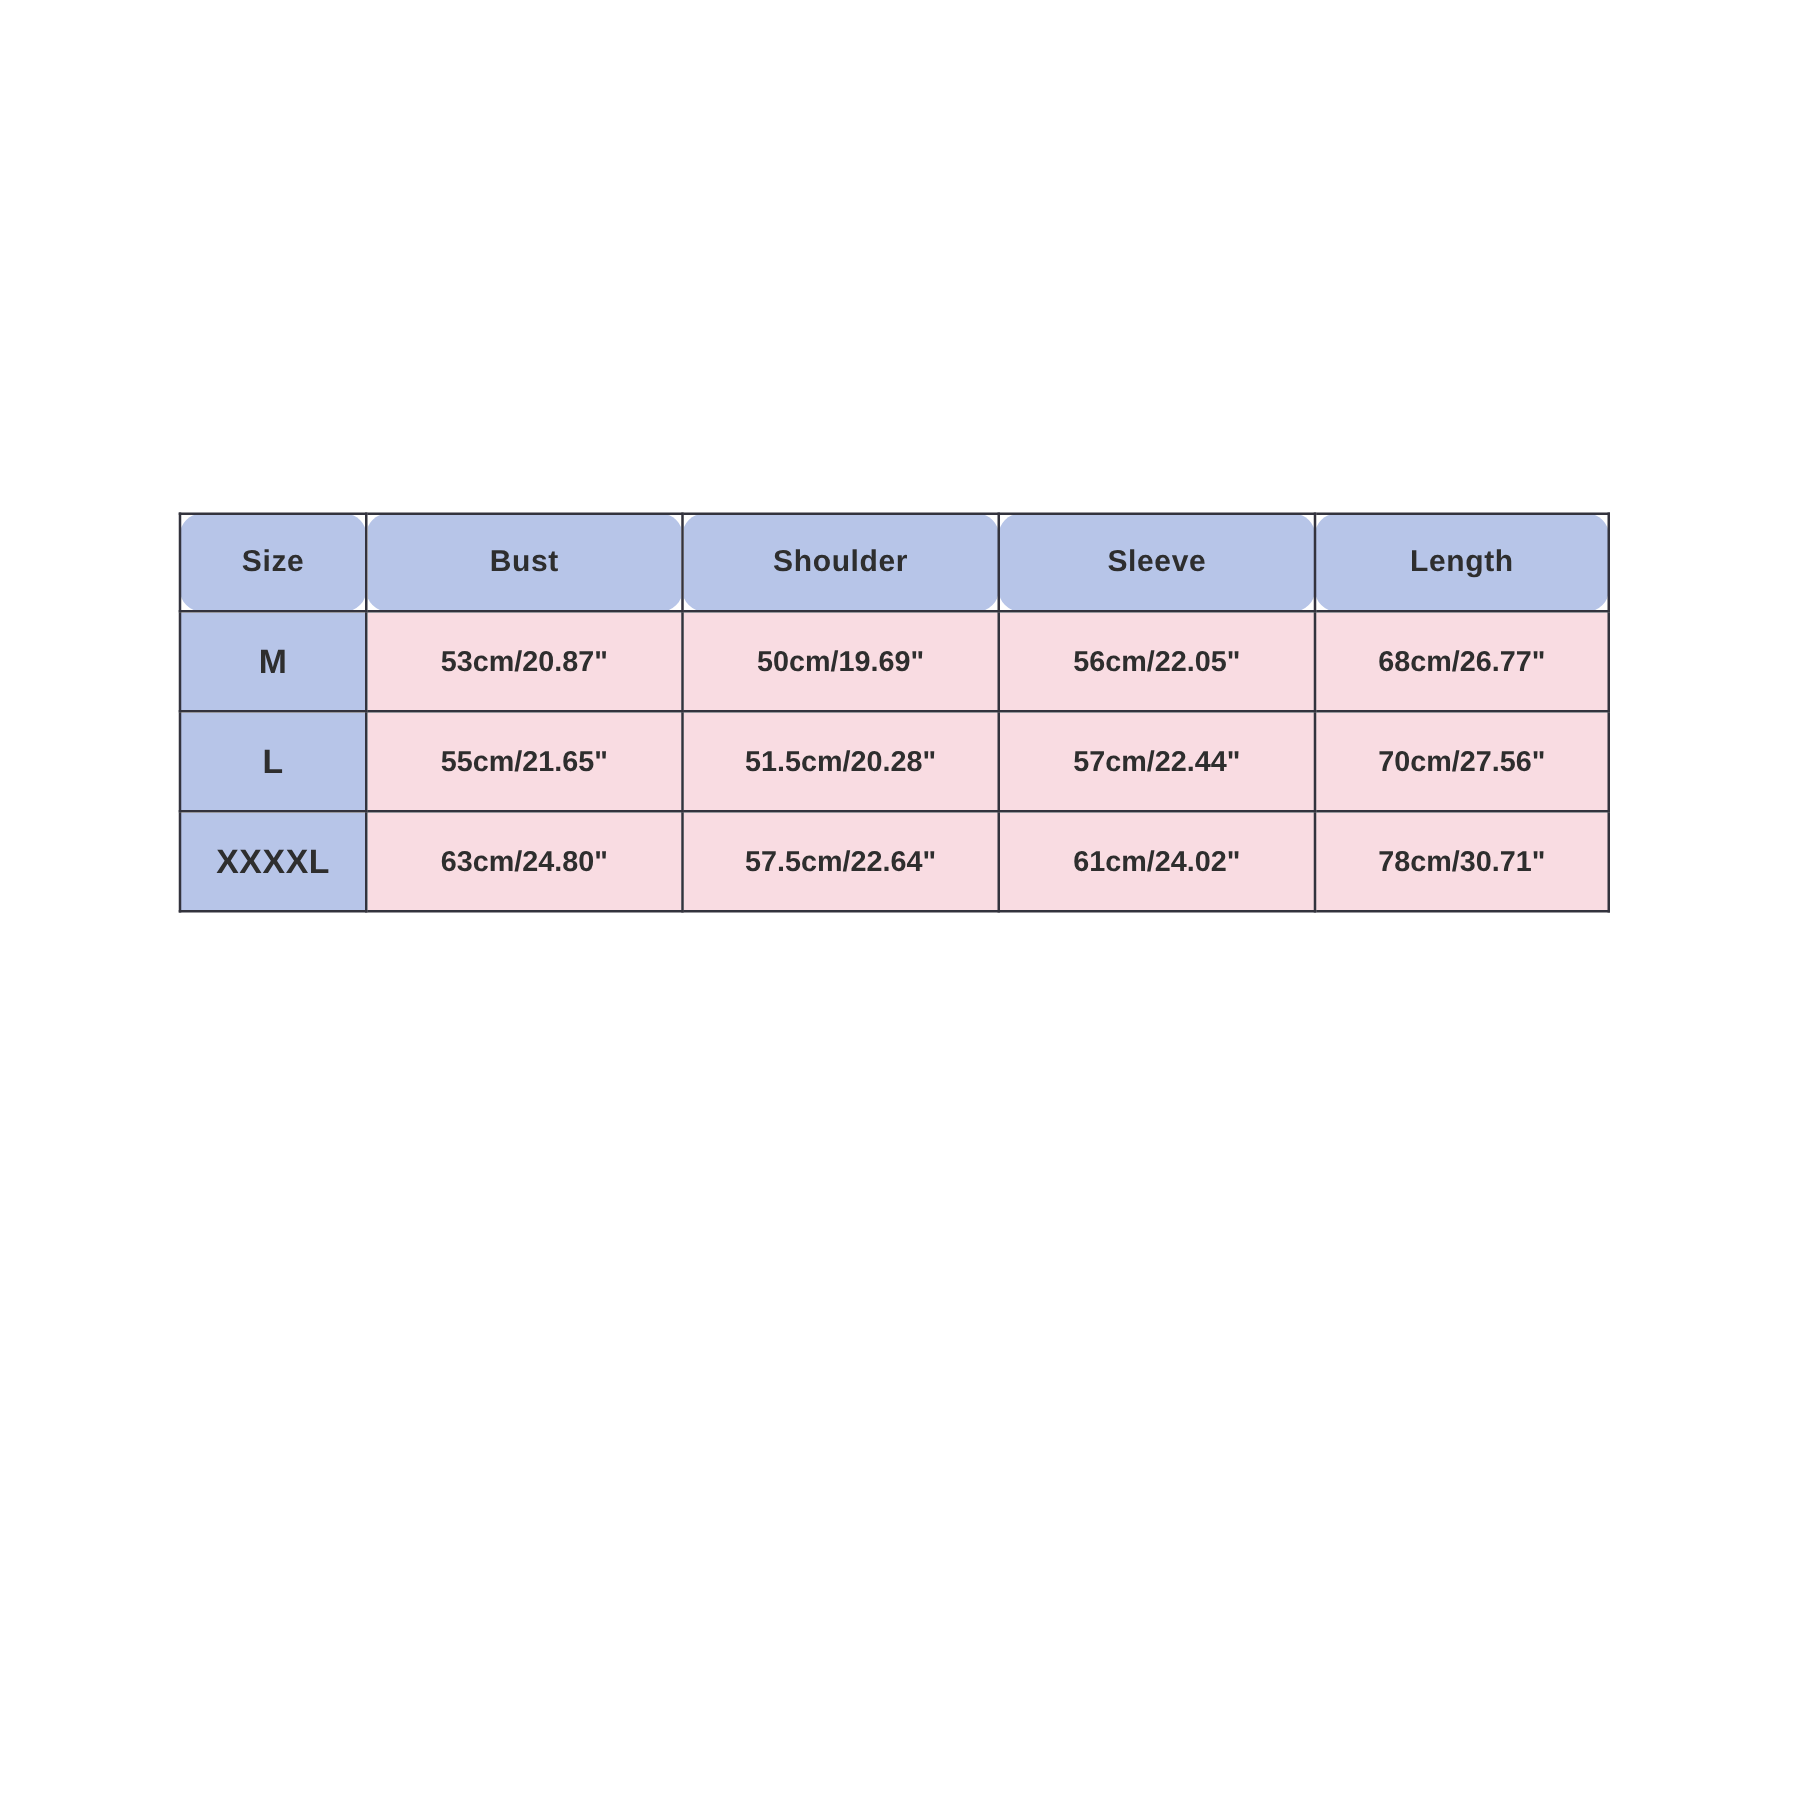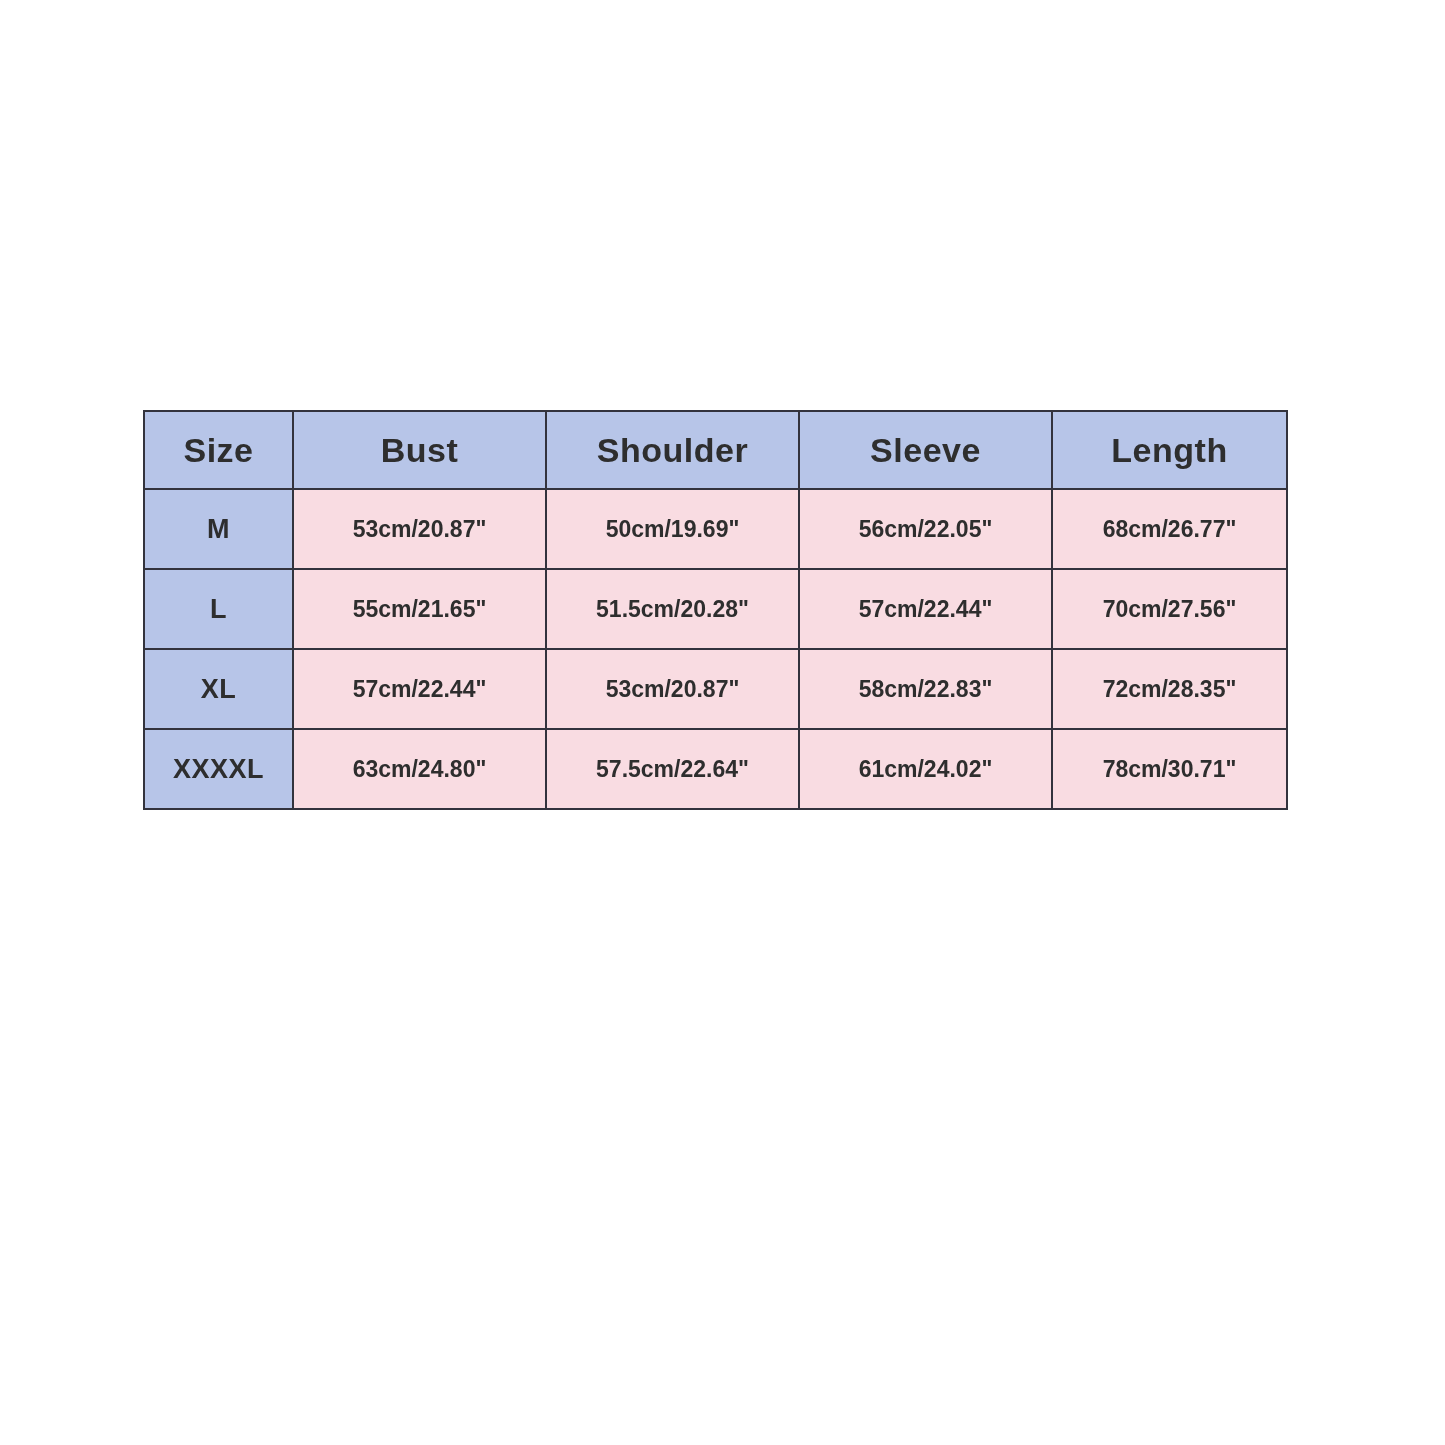--- a/index.html
+++ b/index.html
@@ -38,22 +38,23 @@
     color: var(--text-color, #2e2e2e);
     font-weight: bold;
     padding: 0 4px;
     overflow: hidden;
   }
   table.size-chart thead tr { height: 78px; }
   table.size-chart tbody tr { height: 80px; }
 
   table.size-chart thead th {
     background: var(--header-bg, #b7c5e8);
-    font-size: 34px;
+    font-size: 24px;
     letter-spacing: 0.5px;
+    border-radius: 17px;
   }
   table.size-chart tbody th.size-cell {
     background: var(--header-bg, #b7c5e8);
     font-size: 27px;
     letter-spacing: 0.5px;
   }
   table.size-chart tbody td.value-cell {
     background: var(--cell-bg, #f9dce2);
     font-size: 23px;
   }
@@ -88,27 +89,20 @@
         <td class="value-cell">68cm/26.77"</td>
       </tr>
       <tr>
         <th class="size-cell">L</th>
         <td class="value-cell">55cm/21.65"</td>
         <td class="value-cell">51.5cm/20.28"</td>
         <td class="value-cell">57cm/22.44"</td>
         <td class="value-cell">70cm/27.56"</td>
       </tr>
       <tr>
-        <th class="size-cell">XL</th>
-        <td class="value-cell">57cm/22.44"</td>
-        <td class="value-cell">53cm/20.87"</td>
-        <td class="value-cell">58cm/22.83"</td>
-        <td class="value-cell">72cm/28.35"</td>
-      </tr>
-      <tr>
         <th class="size-cell">XXXXL</th>
         <td class="value-cell">63cm/24.80"</td>
         <td class="value-cell">57.5cm/22.64"</td>
         <td class="value-cell">61cm/24.02"</td>
         <td class="value-cell">78cm/30.71"</td>
       </tr>
     </tbody>
   </table>
 </div>
 

